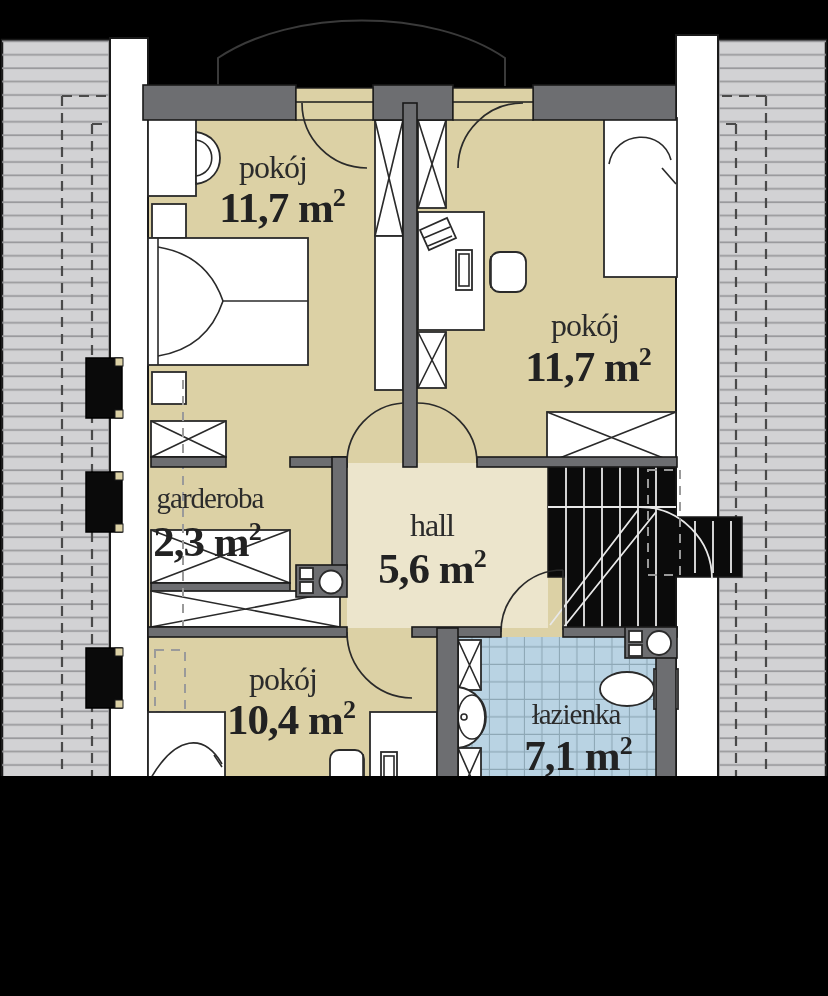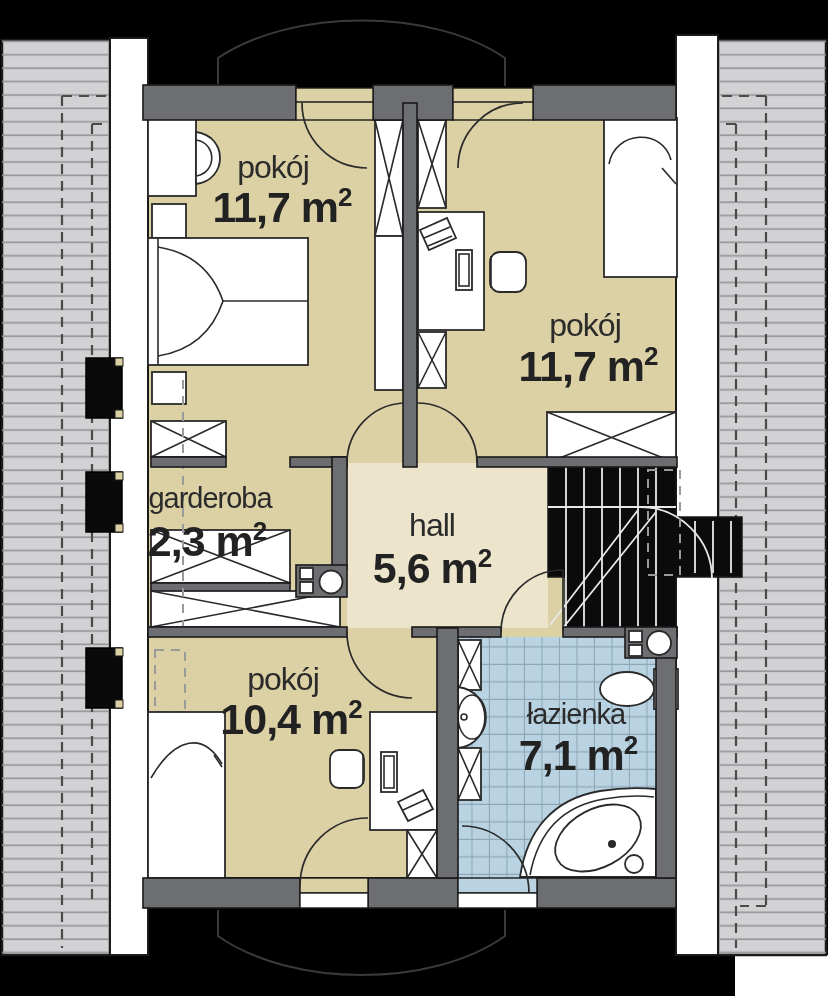--- a/index.html
+++ b/index.html
@@ -1,17 +1,17 @@
 <!DOCTYPE html>
 <html style="--c-bg: #000000; --c-roof: #d2d2d4; --c-room: #dcd1a5; --c-hall: #ece5cc; --c-bath: #b9d3e3; --c-wall: #6d6e71; --c-stair: #0b0b0b;"><head>
 <meta charset="utf-8">
 <style>
   html,body{margin:0;padding:0;background:var(--c-bg,#000);}
-  .stage{position:relative;width:828px;height:996px;background:var(--c-bg,#000);overflow:hidden;
-         font-family:Liberation Sans, sans-serif;}
+  .stage{position:relative;width:828px;height:776px;background:var(--c-bg,#000);overflow:hidden;
+         font-family:Liberation Serif, serif;}
   svg{display:block}
   .roof{fill:var(--c-roof,#d2d2d4);stroke:#1a1a1a;stroke-width:2.5;}
   .band{fill:#ffffff;stroke:#1a1a1a;stroke-width:2;}
   .floor-room{fill:var(--c-room,#dcd1a5);stroke:#1a1a1a;stroke-width:2;}
   .floor-hall{fill:var(--c-hall,#ece5cc);}
   .floor-bath{fill:var(--c-bath,#b9d3e3);}
   .wall{fill:var(--c-wall,#6d6e71);stroke:#1a1a1a;stroke-width:1.6;}
   .furn{fill:#ffffff;stroke:#2a2a2a;stroke-width:1.8;}
   .furn-line{fill:none;stroke:#2a2a2a;stroke-width:1.6;}
   .stair{fill:var(--c-stair,#0b0b0b);stroke:#1a1a1a;stroke-width:1.5;}

